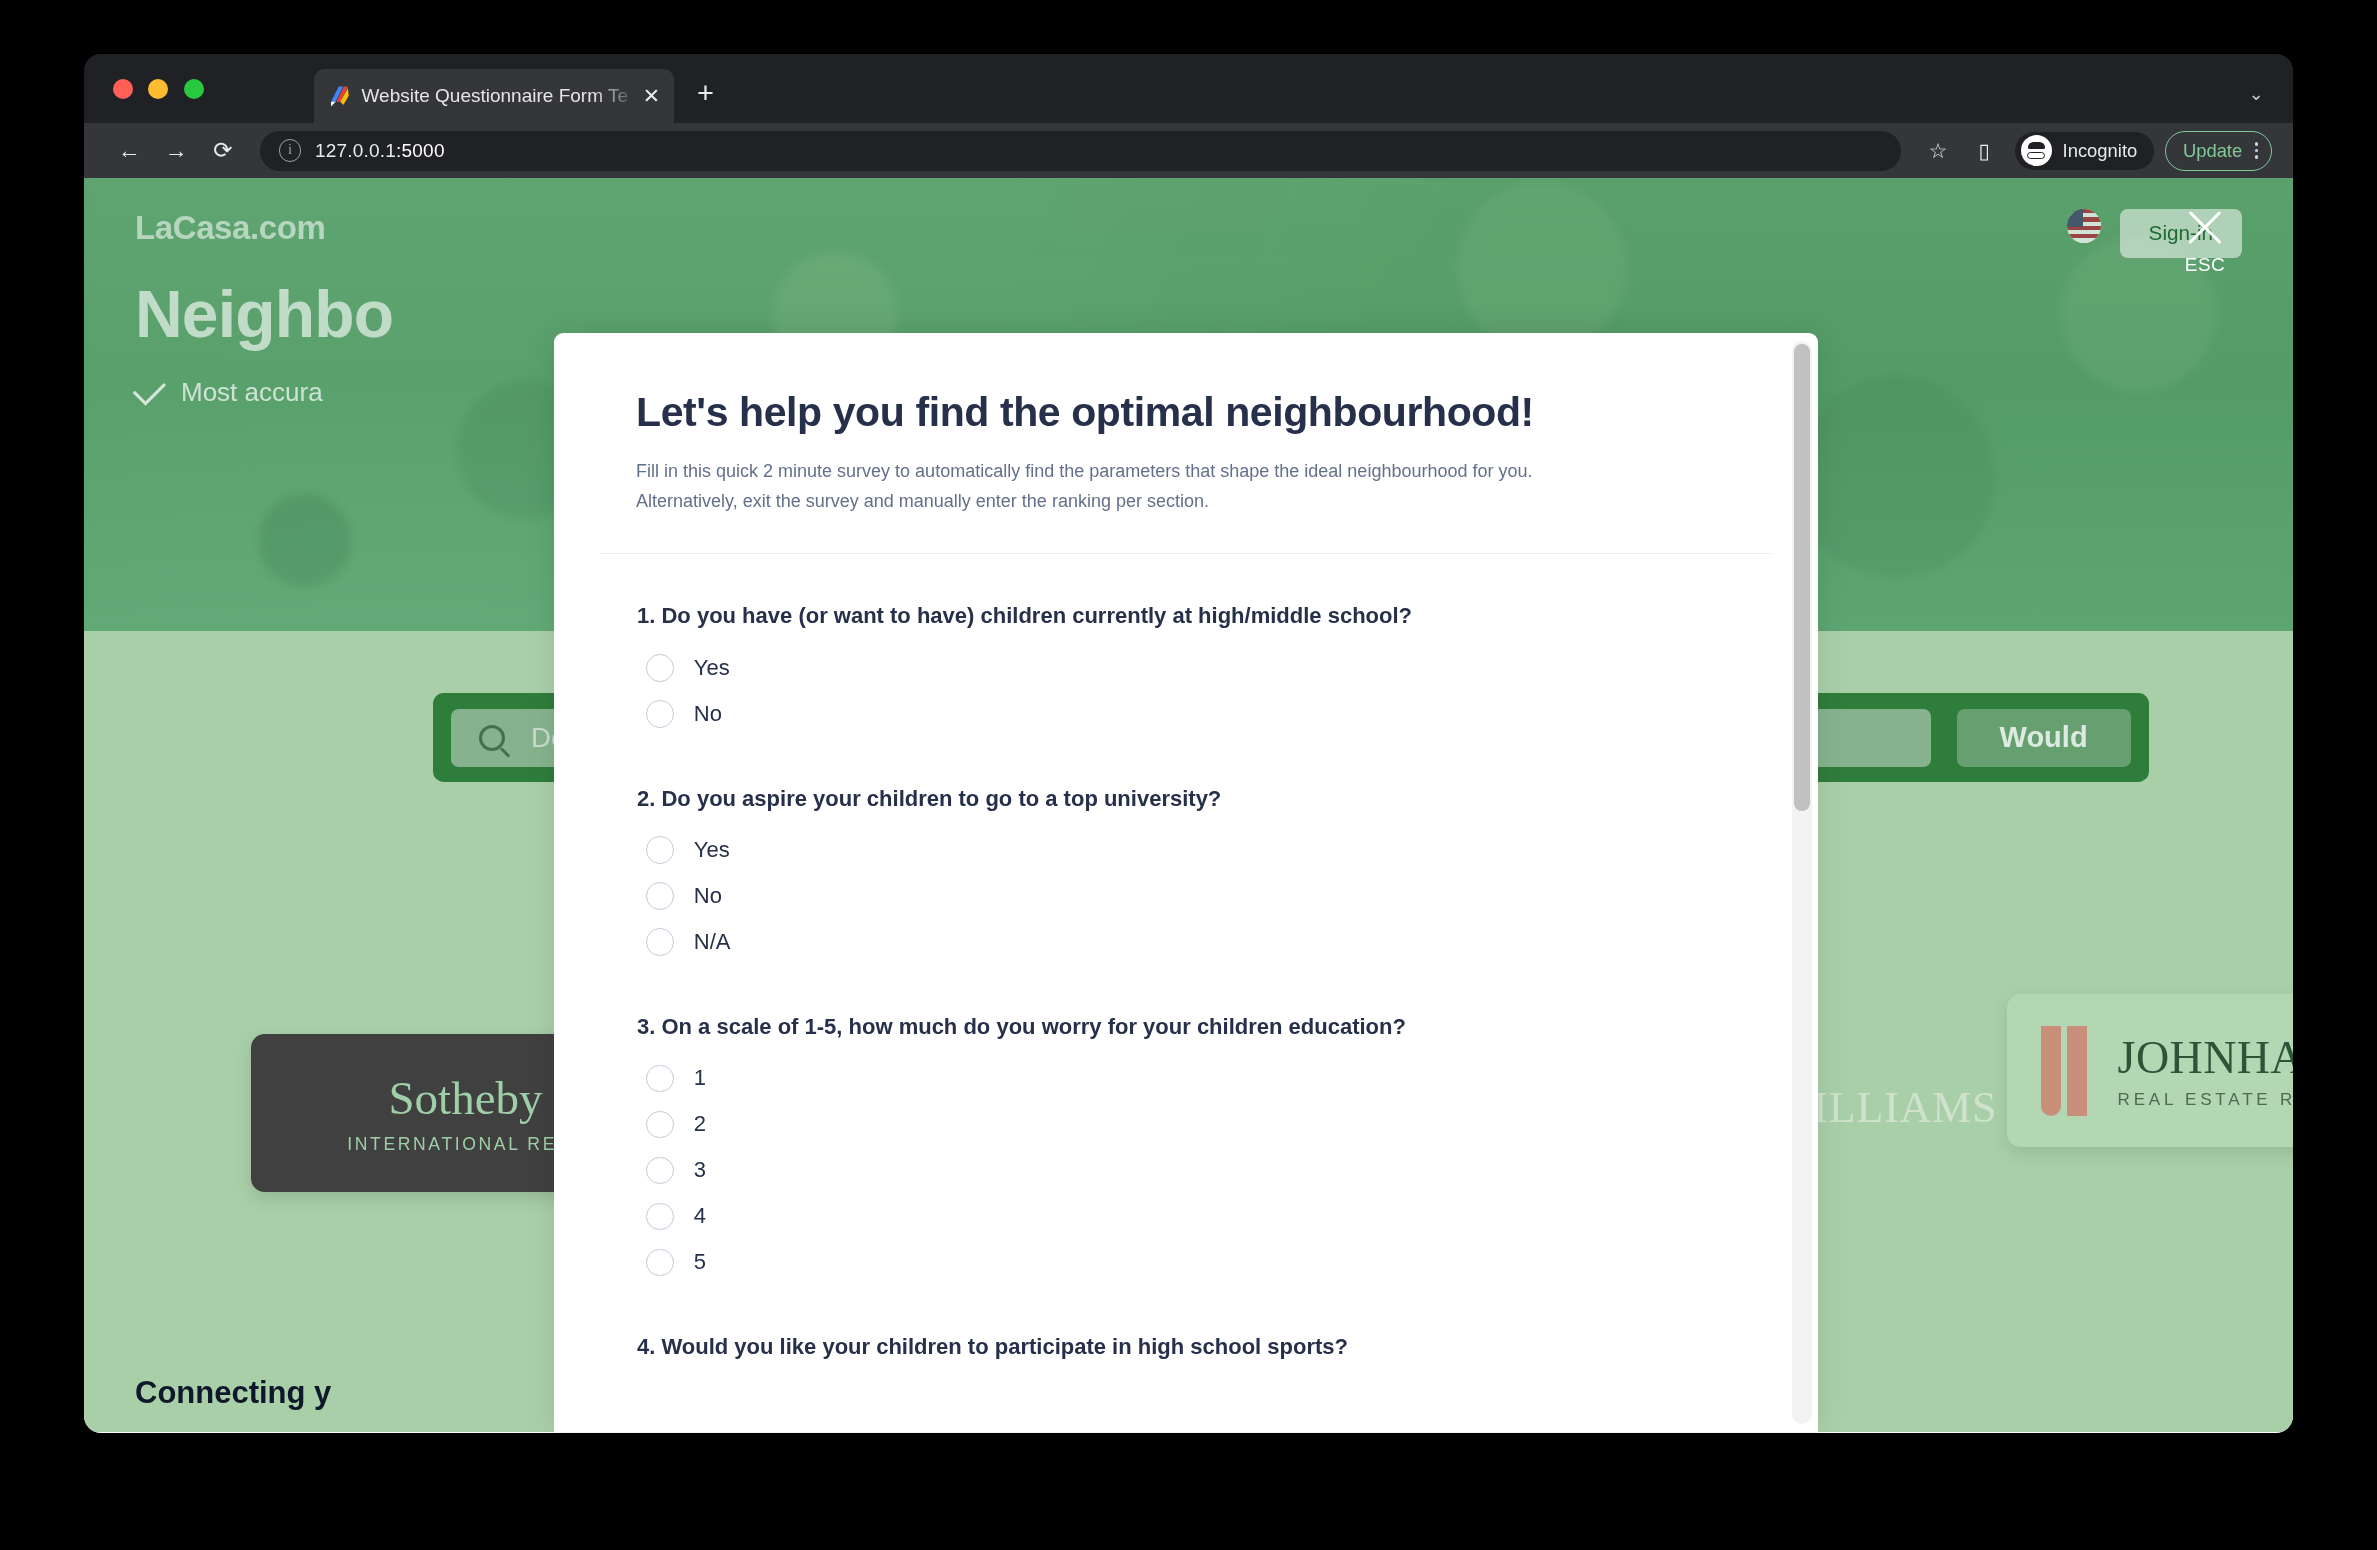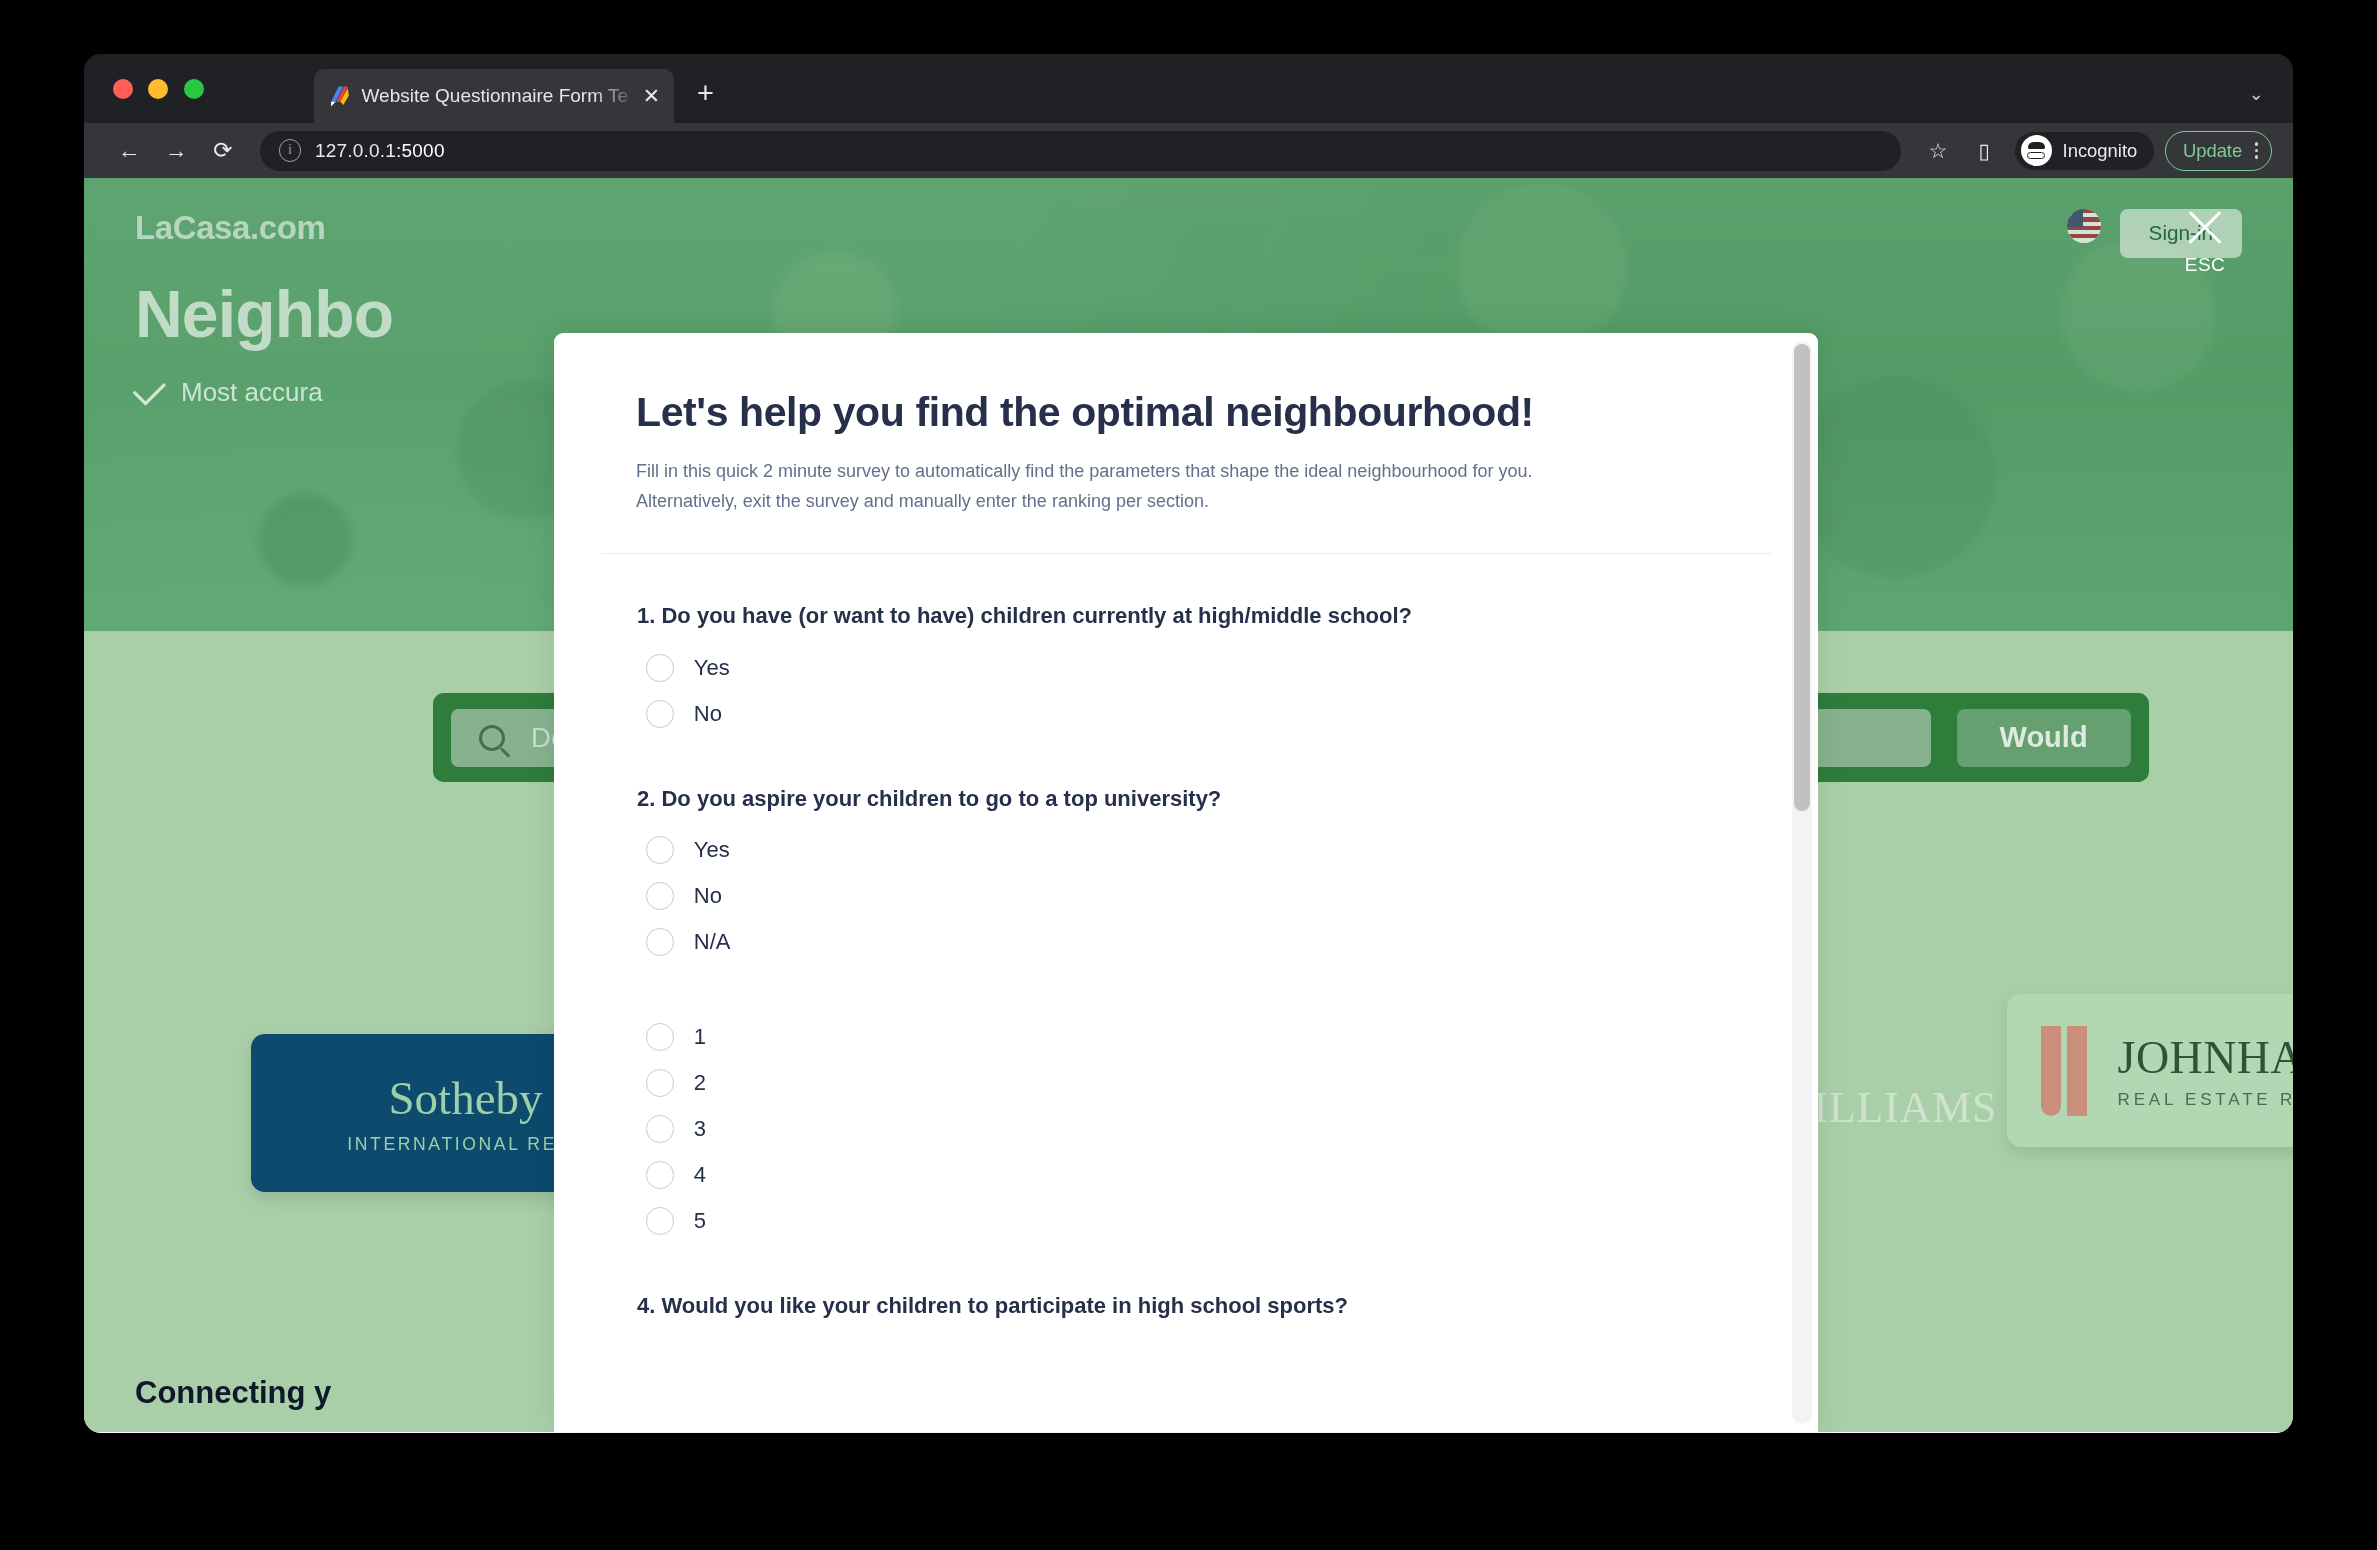--- a/index.html
+++ b/index.html
@@ -414,21 +414,21 @@
     flex-direction: column;
     align-items: center;
     justify-content: center;
     overflow: hidden;
   }
   #logo-sothebys {
     left: 167px;
     top: 856px;
     width: 429px;
     height: 158px;
-    background: #0c4a6e;
+    background: #404040;
   }
   #logo-sothebys .main {
     color: #9fcfa8;
     font-family: "Liberation Serif", serif;
     font-size: 47px;
     white-space: nowrap;
   }
   #logo-sothebys .sub {
     color: #9fcfa8;
     font-size: 17.6px;
@@ -822,20 +822,21 @@
               <span class="radio"></span>
               <span class="option-label">No</span>
             </label>
             <label class="option-row">
               <span class="radio"></span>
               <span class="option-label">N/A</span>
             </label>
           </div>
 
           <div class="question-block">
+            <div class="question-text">3. On a scale of 1-5, how much do you worry for your children education?</div>
             <label class="option-row">
               <span class="radio"></span>
               <span class="option-label">1</span>
             </label>
             <label class="option-row">
               <span class="radio"></span>
               <span class="option-label">2</span>
             </label>
             <label class="option-row">
               <span class="radio"></span>

